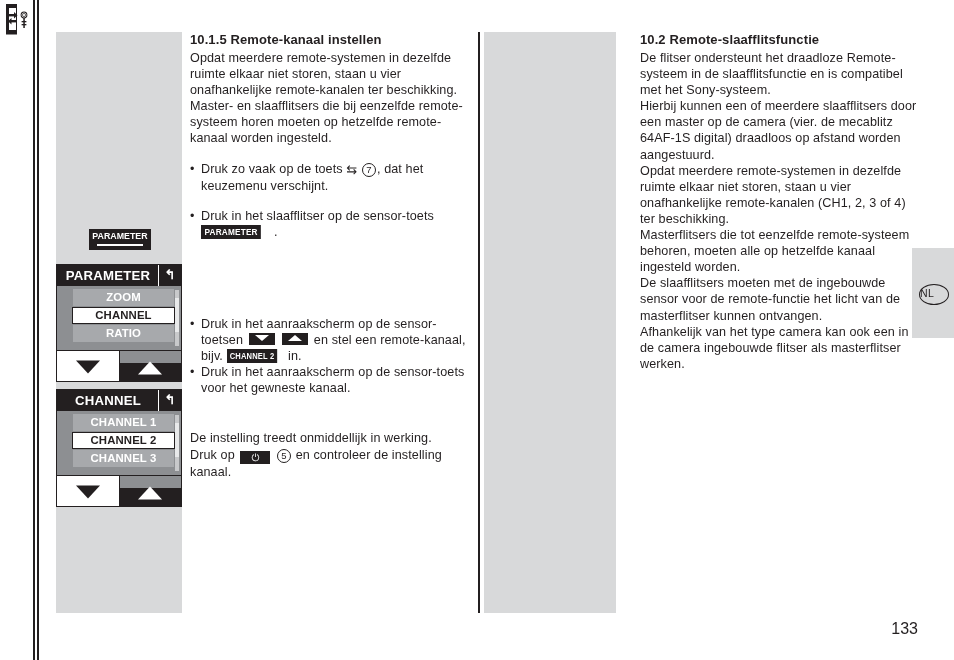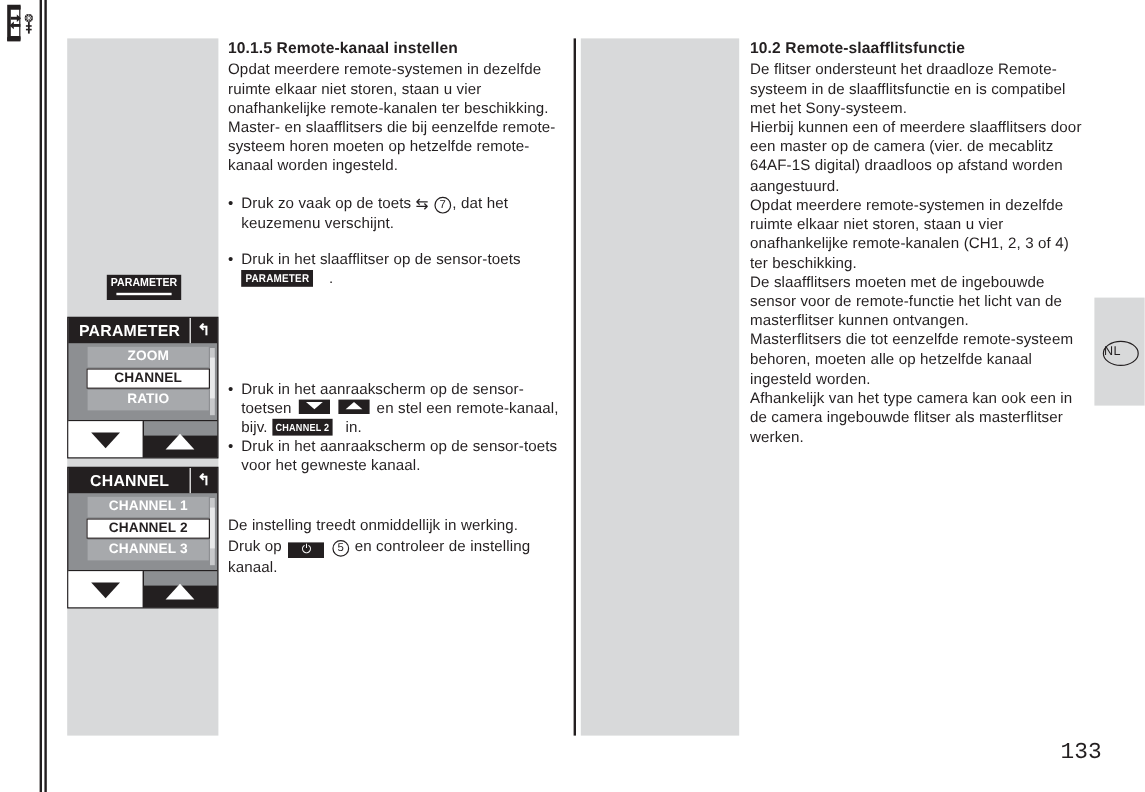--- a/index.html
+++ b/index.html
@@ -34,21 +34,21 @@
   }
 
   
   .textcol {
     position: absolute;
     font-size: 12.6px;
     line-height: 16.1px;
     letter-spacing: 0.1px;
   }
   #textcol-left  { left: 190px; top: 32px; width: 276px; }
-  #textcol-right { left: 625px; top: 32px; width: 280px; }
+  #textcol-right { left: 640px; top: 32px; width: 280px; }
 
   .heading {
     font-weight: bold;
     font-size: 13px;
     margin: 0 0 2px 0;
     line-height: 16px;
   }
   .para {
     margin: 0 0 0 0;
     text-align: left;
@@ -308,22 +308,22 @@
     text-align: left;
     color: #231f20;
     letter-spacing: 0.3px;
   }
 
   
   #page-number {
     position: absolute;
     right: 36px;
     bottom: 22px;
-    font-size: 19px;
-    font-family: Liberation Mono, monospace;
+    font-size: 16px;
+    font-family: Liberation Sans, sans-serif;
     color: #231f20;
   }
 </style>
 </head>
 <body>
 
 <div class="gray-col" id="gray-left"></div>
 <div class="gray-col" id="gray-right"></div>
 <div id="col-divider"></div>
 
@@ -452,22 +452,22 @@
     <span class="circled">5</span>
     <span>en controleer de instelling kanaal.</span>
   </div>
 </div>
 
 <div class="textcol" id="textcol-right">
   <div class="heading">10.2 Remote-slaafflitsfunctie</div>
   <div class="para">De flitser ondersteunt het draadloze Remote-systeem in de slaafflitsfunctie en is compatibel met het Sony-systeem.</div>
   <div class="para"> Hierbij kunnen een of meerdere slaafflitsers door een master op de camera (vier. de mecablitz 64AF-1S digital) draadloos op afstand worden aangestuurd.</div>
   <div class="para">Opdat meerdere remote-systemen in dezelfde ruimte elkaar niet storen, staan u vier onafhankelijke remote-kanalen (CH1, 2, 3 of 4) ter beschikking.</div>
+  <div class="para">Masterflitsers die tot eenzelfde remote-systeem behoren, moeten alle op hetzelfde kanaal ingesteld worden.</div>
   <div class="para">De slaafflitsers moeten met de ingebouwde sensor voor de remote-functie het licht van de masterflitser kunnen ontvangen.</div>
-  <div class="para">Masterflitsers die tot eenzelfde remote-systeem behoren, moeten alle op hetzelfde kanaal ingesteld worden.</div>
   <div class="para">Afhankelijk van het type camera kan ook een in de camera ingebouwde flitser als masterflitser werken.</div>
 </div>
 
 <div id="lang-tab">
   <div class="oval">NL</div>
 </div>
 
 <div id="page-number">133</div>
 
 </body></html>

